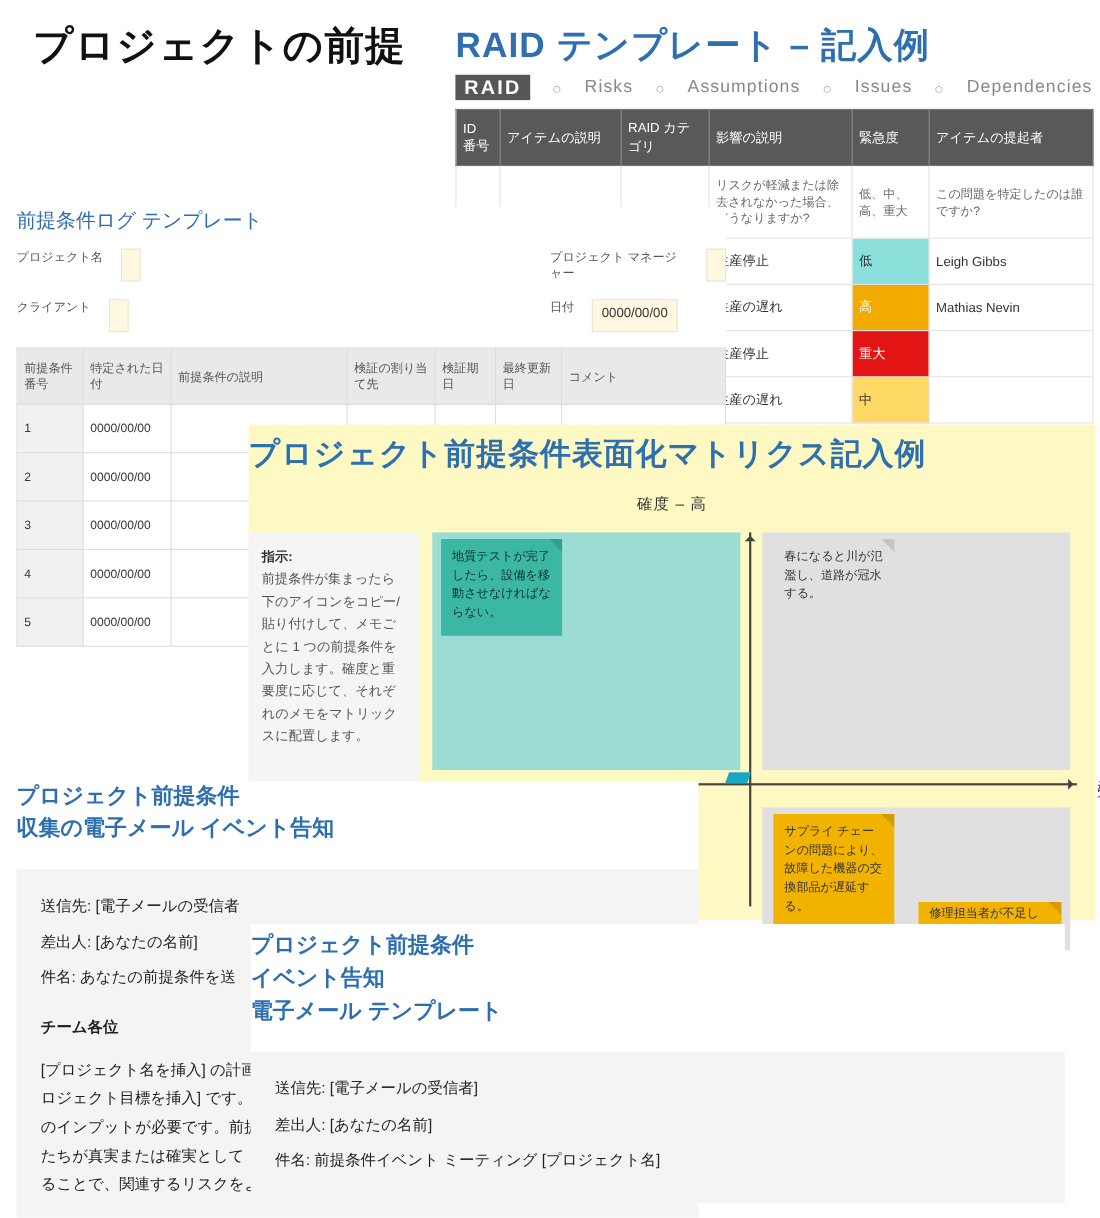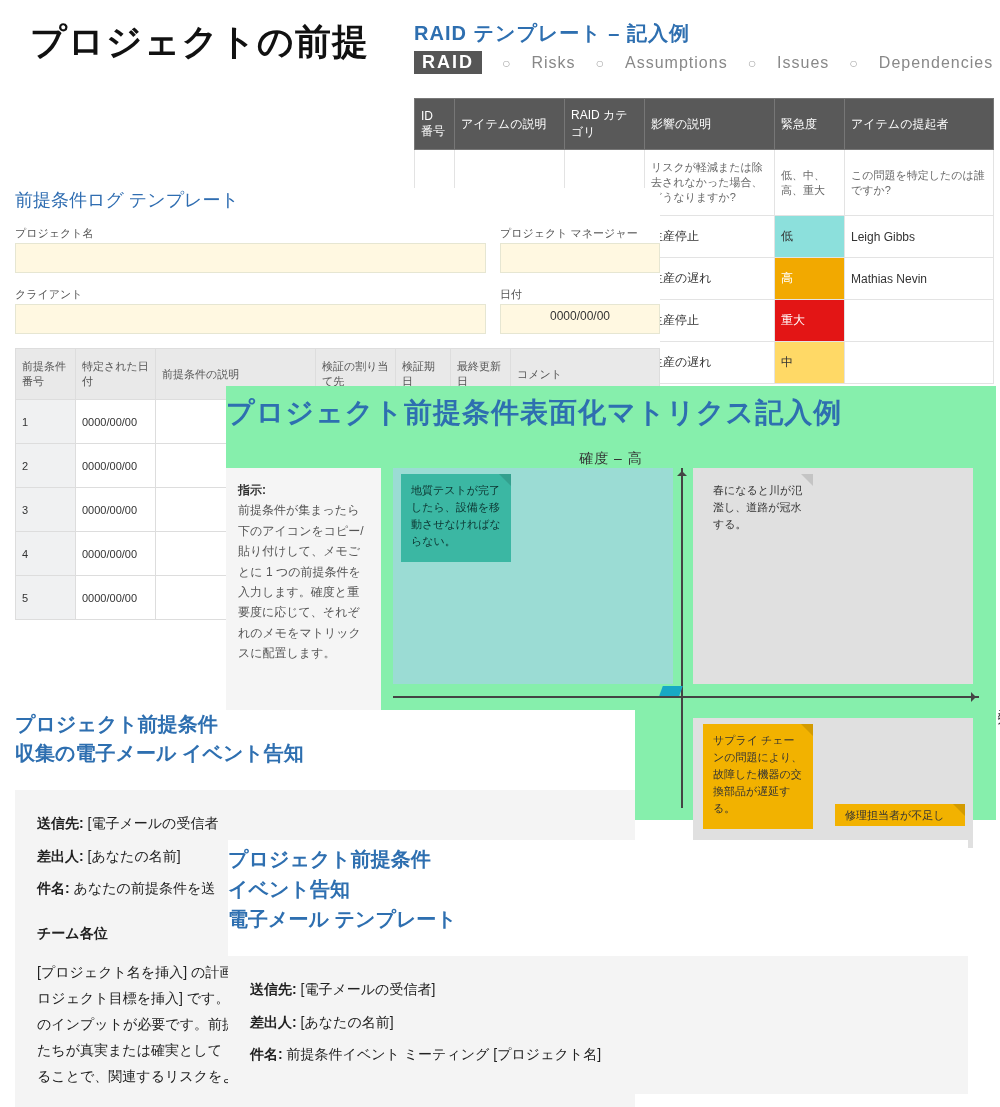--- a/index.html
+++ b/index.html
@@ -10,52 +10,52 @@
     position: relative; overflow: hidden; color: #333;
   }
   .panel { position: absolute; background: #fff; }
 
   
   .main-title { left: 30px; top: 18px; }
   .main-title h1 { font-size: 36px; font-weight: 800; color: #111; letter-spacing: 1px; line-height: 1.35; }
 
   
   .raid { left: 414px; top: 20px; width: 580px; }
-  .raid h2 { font-size: 20px; font-weight: 700; color: #2e6fb0; letter-spacing: 1px; }
+  .raid h2 { font-size: 32px; font-weight: 700; color: #2e6fb0; letter-spacing: 1px; }
   .raid-sub { margin-top: 4px; display: flex; align-items: center; gap: 20px; color: #888; font-size: 16px; letter-spacing: 1px; }
   .raid-badge { background: #565656; color: #fff; font-size: 18px; font-weight: 700; padding: 1px 8px; letter-spacing: 2px; }
   .bullet { color: #aaa; font-size: 14px; }
-  .raid-table { margin-top: 24px; border-collapse: collapse; width: 100%; font-size: 12px; }
+  .raid-table { margin-top: 8px; border-collapse: collapse; width: 100%; font-size: 12px; }
   .raid-table th { background: #595959; color: #fff; font-weight: 400; padding: 8px 6px; text-align: left; border: 1px solid #777; }
   .raid-table td { padding: 10px 6px; border: 1px solid #e3e3e3; background: #fff; vertical-align: middle; height: 42px; }
   .raid-table .explain td { font-size: 11px; color: #666; background: #fff; }
   .urg-low  { background: #8ce0dc !important; }
   .urg-high { background: #f2a900 !important; color:#fff; }
   .urg-crit { background: #e31515 !important; color:#fff; }
   .urg-mid  { background: #ffd966 !important; }
 
   
   .alog { left: 15px; top: 188px; width: 645px; background: #fff; }
   .alog h3 { color: #2f6db1; font-size: 18px; font-weight: 400; }
   .alog .meta { margin-top: 14px; }
   .meta-row { display: flex; gap: 14px; margin-bottom: 14px; }
-  .meta-col { flex: 1; display: flex; flex-direction: column; }
+  .meta-col { flex: 1; display: flex; flex-direction: row; gap: 16px; }
   .meta-col.small { flex: 0 0 160px; }
   .meta-label { font-size: 11px; color: #555; margin-bottom: 2px; }
   .meta-input { height: 30px; background: #fff8e1; border: 1px solid #e6e6d2; padding: 4px 8px; font-size: 12px; text-align: left; }
   .meta-input.date { text-align: center; }
   .alog-table { margin-top: 14px; border-collapse: collapse; width: 100%; font-size: 11px; }
   .alog-table th { background: #e9e9e9; color: #555; font-weight: 400; padding: 10px 6px; text-align: left; border: 1px solid #ddd; }
   .alog-table td { padding: 14px 6px; border: 1px solid #ddd; height: 44px; }
   .alog-table td:first-child { background: #f0f1f2; text-align: left; width: 50px; }
 
   
-  .matrix { left: 226px; top: 386px; width: 770px; background: #86efac; padding-top: 8px; }
+  .matrix { left: 226px; top: 386px; width: 770px; background: #fef9c3; padding-top: 8px; }
   .matrix h2 { color: #2e6fb0; font-size: 28px; font-weight: 700; letter-spacing: 1px; }
-  .axis-title { text-align: center; font-size: 14px; color: #333; margin: 18px 0 0; letter-spacing: 1px; }
+  .axis-title { text-align: center; font-size: 14px; color: #333; margin: 18px 0 16px; letter-spacing: 1px; }
   .axis-y-label { position: absolute; right: -18px; top: 310px; writing-mode: vertical-rl; font-size: 14px; letter-spacing: 4px; }
   .mat-body { display: flex; }
   .instr { flex: 0 0 155px; background: #f5f5f5; padding: 12px 12px; font-size: 12px; color: #555; line-height: 1.7; }
   .instr b { color: #333; font-weight: 600; }
   .quads { position: relative; flex: 1; height: 352px; margin-left: 12px; }
   .q { position: absolute; }
   .q1 { left: 0; top:0; width: 280px; height: 216px; background: #9bdcd4; }
   .q2 { left: 300px; top:0; width: 280px; height: 216px; background: #e0e0e0; }
   .q3 { left: 300px; top: 250px; width: 280px; height: 130px; background: #e0e0e0; }
   .axis-v { position: absolute; left: 288px; top: 0; width: 2px; height: 340px; background: #444; }
@@ -68,21 +68,21 @@
   .note.teal { background: #3bb7a3; color:#0c3330; }
   .note.grey { left: 310px; top: 6px; color:#333; }
   .note.amber { background: #f2b200; left: 310px; top: 256px; }
   .note.amber2 { background: #f2b200; left: 442px; top: 336px; width: 130px; height: 22px; overflow: hidden; padding-top:3px;}
 
   
   .email1 { left: 15px; top: 710px; width: 620px; background: #fff; }
   .email1 h3 { color: #2e6fb0; font-size: 20px; font-weight: 700; line-height: 1.45; }
   .email-body { margin-top: 22px; background: #f4f4f4; padding: 20px 22px; font-size: 14px; line-height: 1.9; color: #222; }
   .email-body p { margin-bottom: 6px; }
-  .email-body .lbl { font-weight: 700; }
+  .email-body .lbl { font-weight: 400; }
   .teamhdr { margin-top: 18px; font-weight: 700; }
   .body-txt { margin-top: 14px; line-height: 1.85; }
 
   .email2 { left: 228px; top: 840px; width: 740px; background: #fff; padding-top: 4px; }
   .email2 h3 { color: #2e6fb0; font-size: 20px; font-weight: 700; line-height: 1.5; }
 </style>
 </head>
 <body>
 
 <div class="panel main-title">

